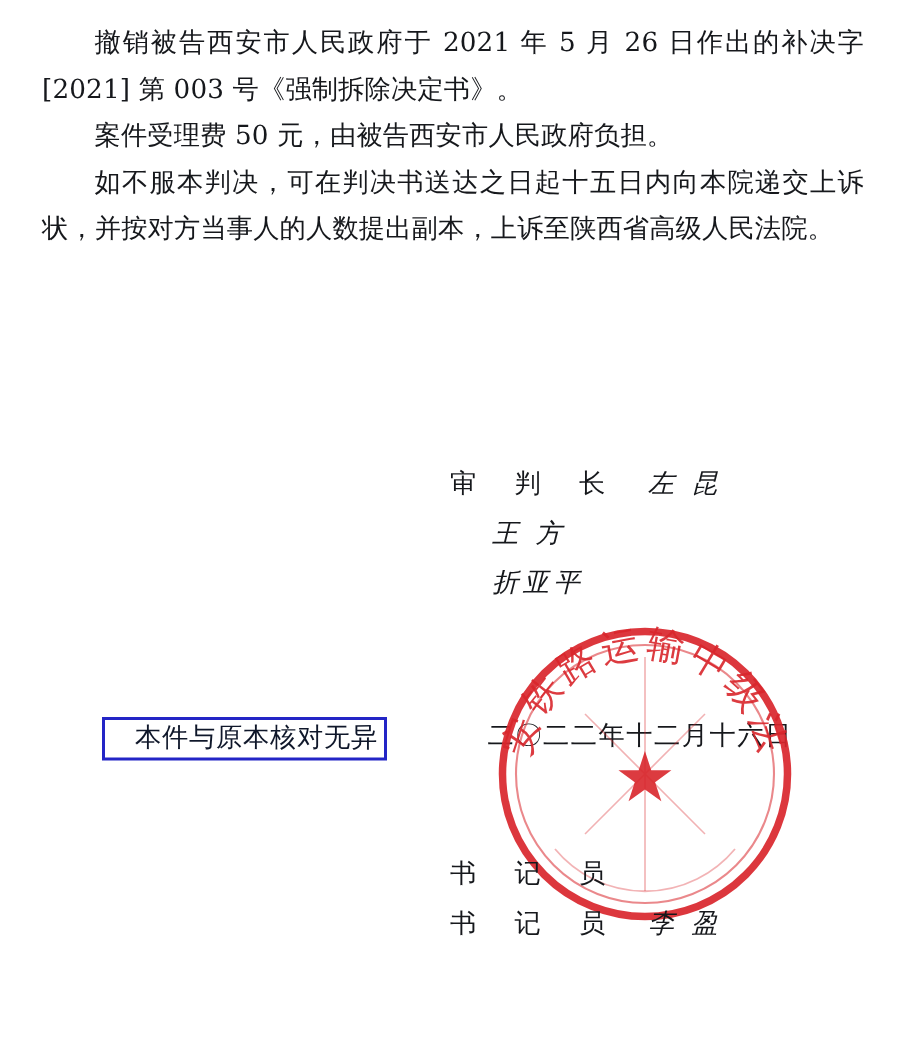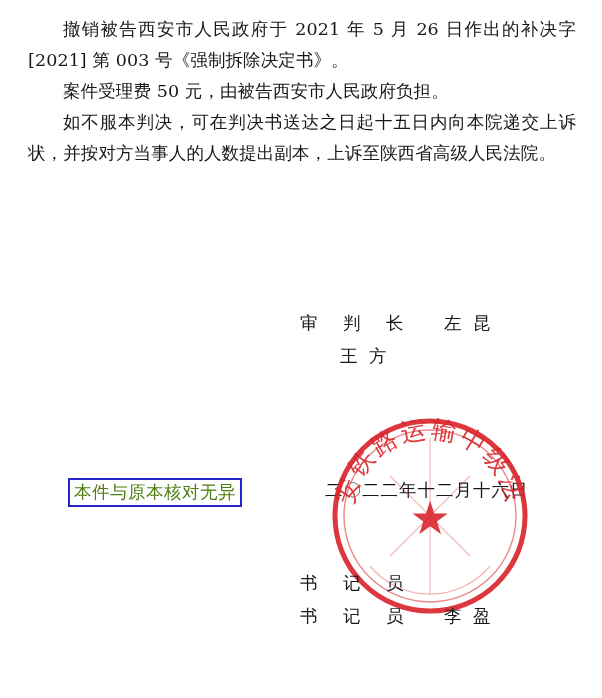--- a/index.html
+++ b/index.html
@@ -53,40 +53,41 @@
     display: inline-block;
     min-width: 104px;
     text-align: justify;
     text-align-last: justify;
     letter-spacing: 0.5px;
   }
   .sig-role.wide {
     min-width: 104px;
   }
   .sig-name {
-    margin-left: 40px;
+    margin-left: 28px;
     letter-spacing: 3px;
     white-space: nowrap;
+    font-style: italic;
   }
   .date-line {
     position: absolute;
     left: 300px;
     top: 478px;
     font-size: 17.5px;
     letter-spacing: 1px;
     white-space: nowrap;
     margin-left: 25px;
   }
   .stamp-box {
     position: absolute;
     left: 68px;
     top: 478px;
     border: 2px solid #2325c6;
-    padding: 2px 4px 3px 4px;
-    color: #4d7c0f;
+    padding: 2px 4px 3px 20px;
+    color: #0f172a;
     font-size: 17.5px;
     letter-spacing: 0.5px;
     line-height: 20px;
     background: rgba(255,255,255,0);
   }
   .clerks {
     position: absolute;
     left: 300px;
     top: 568px;
     width: 262px;
@@ -122,20 +123,21 @@
 
   <div class="signatures">
     <div class="sig-row">
       <span class="sig-role">审判长</span>
       <span class="sig-name">左 昆</span>
     </div>
     <div class="sig-row">
       <span class="sig-name">王 方</span>
     </div>
     <div class="sig-row">
+      <span class="sig-name">折亚平</span>
     </div>
   </div>
 
   <div class="date-line">二〇二二年十二月十六日</div>
 
   <div class="stamp-box">本件与原本核对无异</div>
 
   <div class="seal">
     <svg width="200" height="200" viewBox="0 0 200 200" aria-hidden="true">
       <circle cx="100" cy="100" r="95" fill="none" stroke="#d9262c" stroke-width="5" opacity="0.92"></circle>

